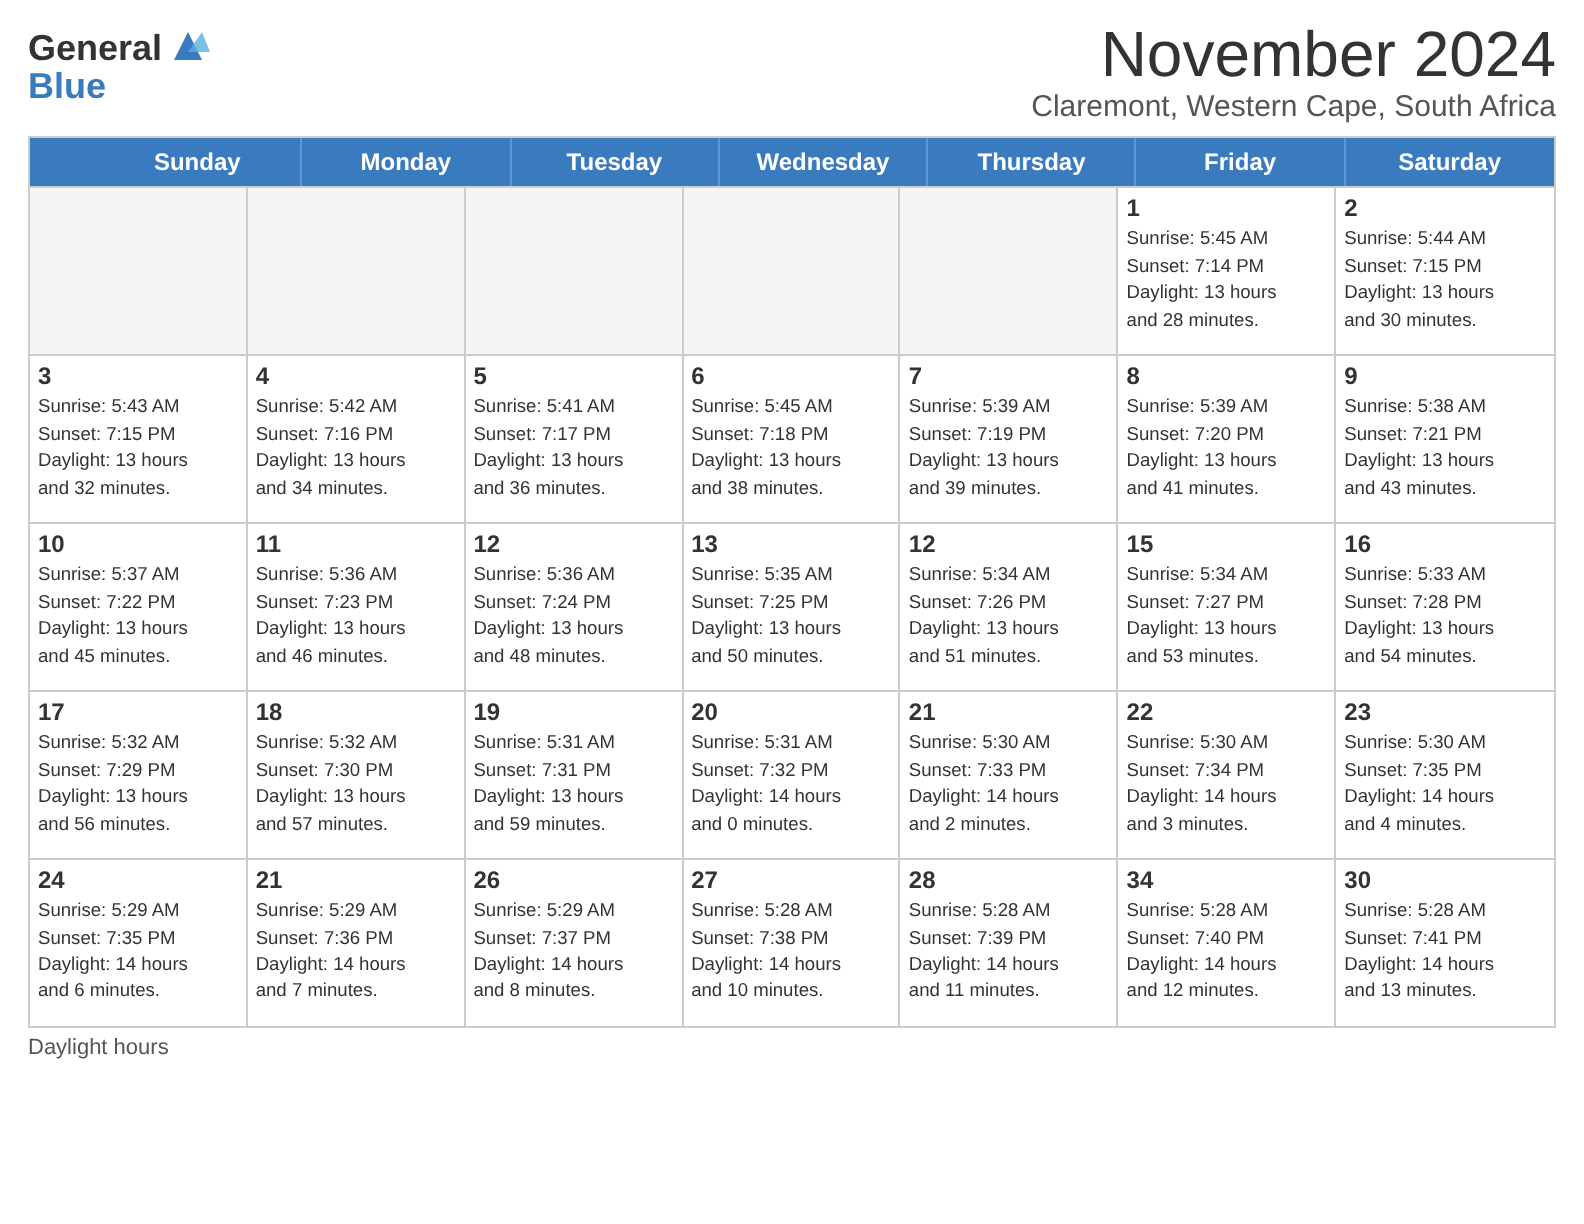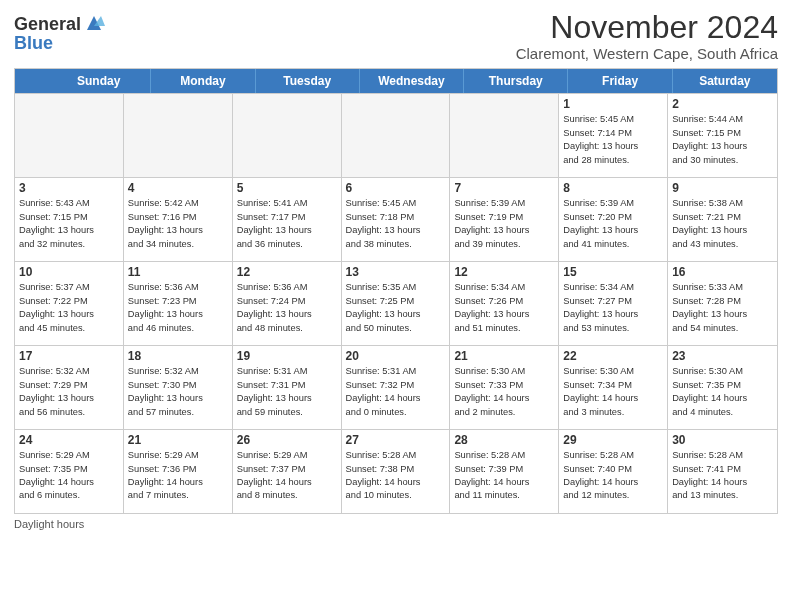--- a/index.html
+++ b/index.html
@@ -358,21 +358,21 @@
 and 10 minutes.</div>
           </div>
           <div class="cal-cell">
             <div class="day-num">28</div>
             <div class="cell-info" style="white-space: pre-line;">Sunrise: 5:28 AM
 Sunset: 7:39 PM
 Daylight: 14 hours
 and 11 minutes.</div>
           </div>
           <div class="cal-cell">
-            <div class="day-num">29</div>
+            <div class="day-num">34</div>
             <div class="cell-info" style="white-space: pre-line;">Sunrise: 5:28 AM
 Sunset: 7:40 PM
 Daylight: 14 hours
 and 12 minutes.</div>
           </div>
           <div class="cal-cell">
             <div class="day-num">30</div>
             <div class="cell-info" style="white-space: pre-line;">Sunrise: 5:28 AM
 Sunset: 7:41 PM
 Daylight: 14 hours

